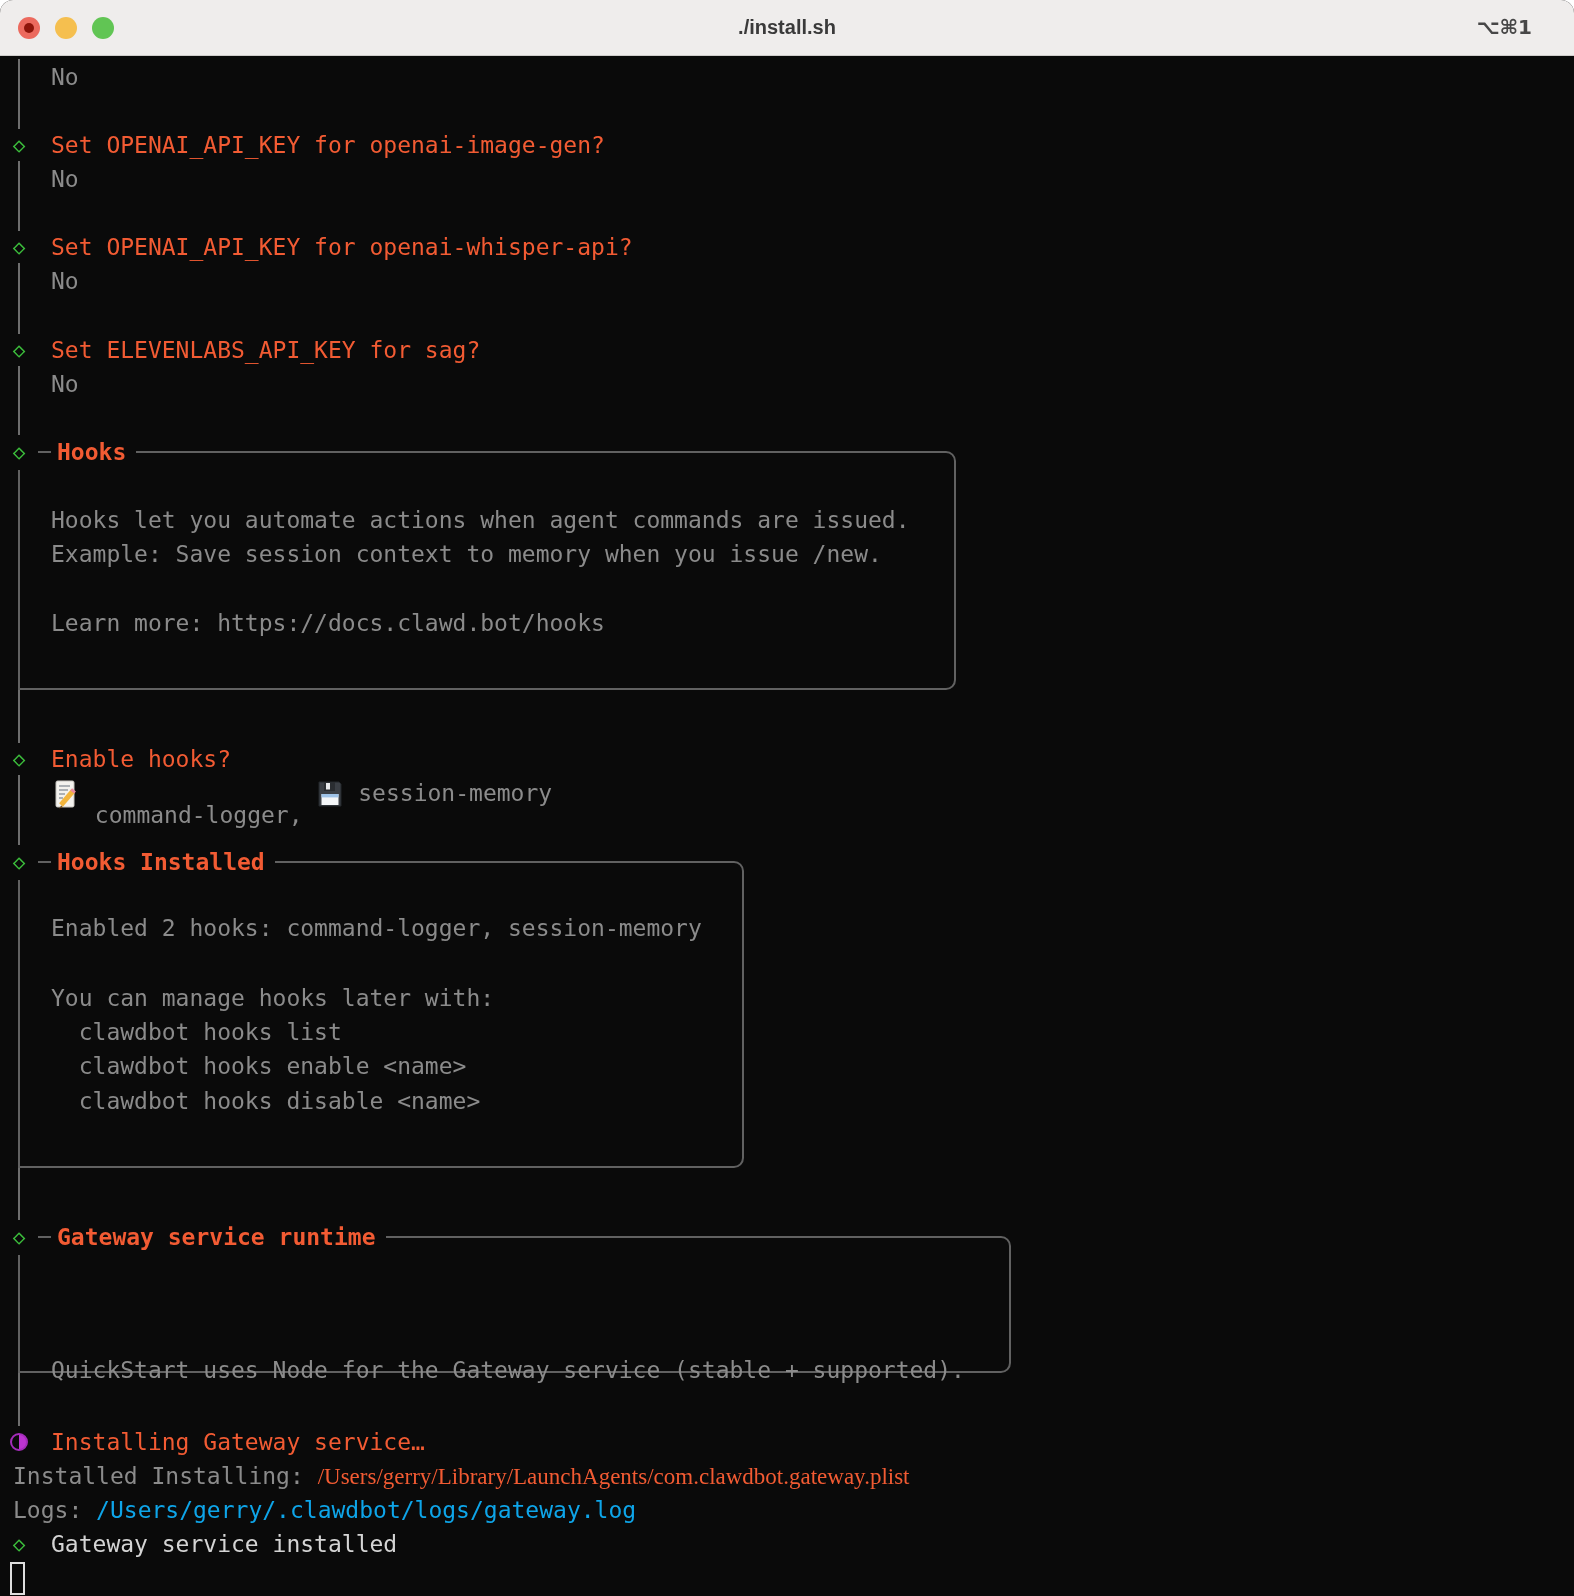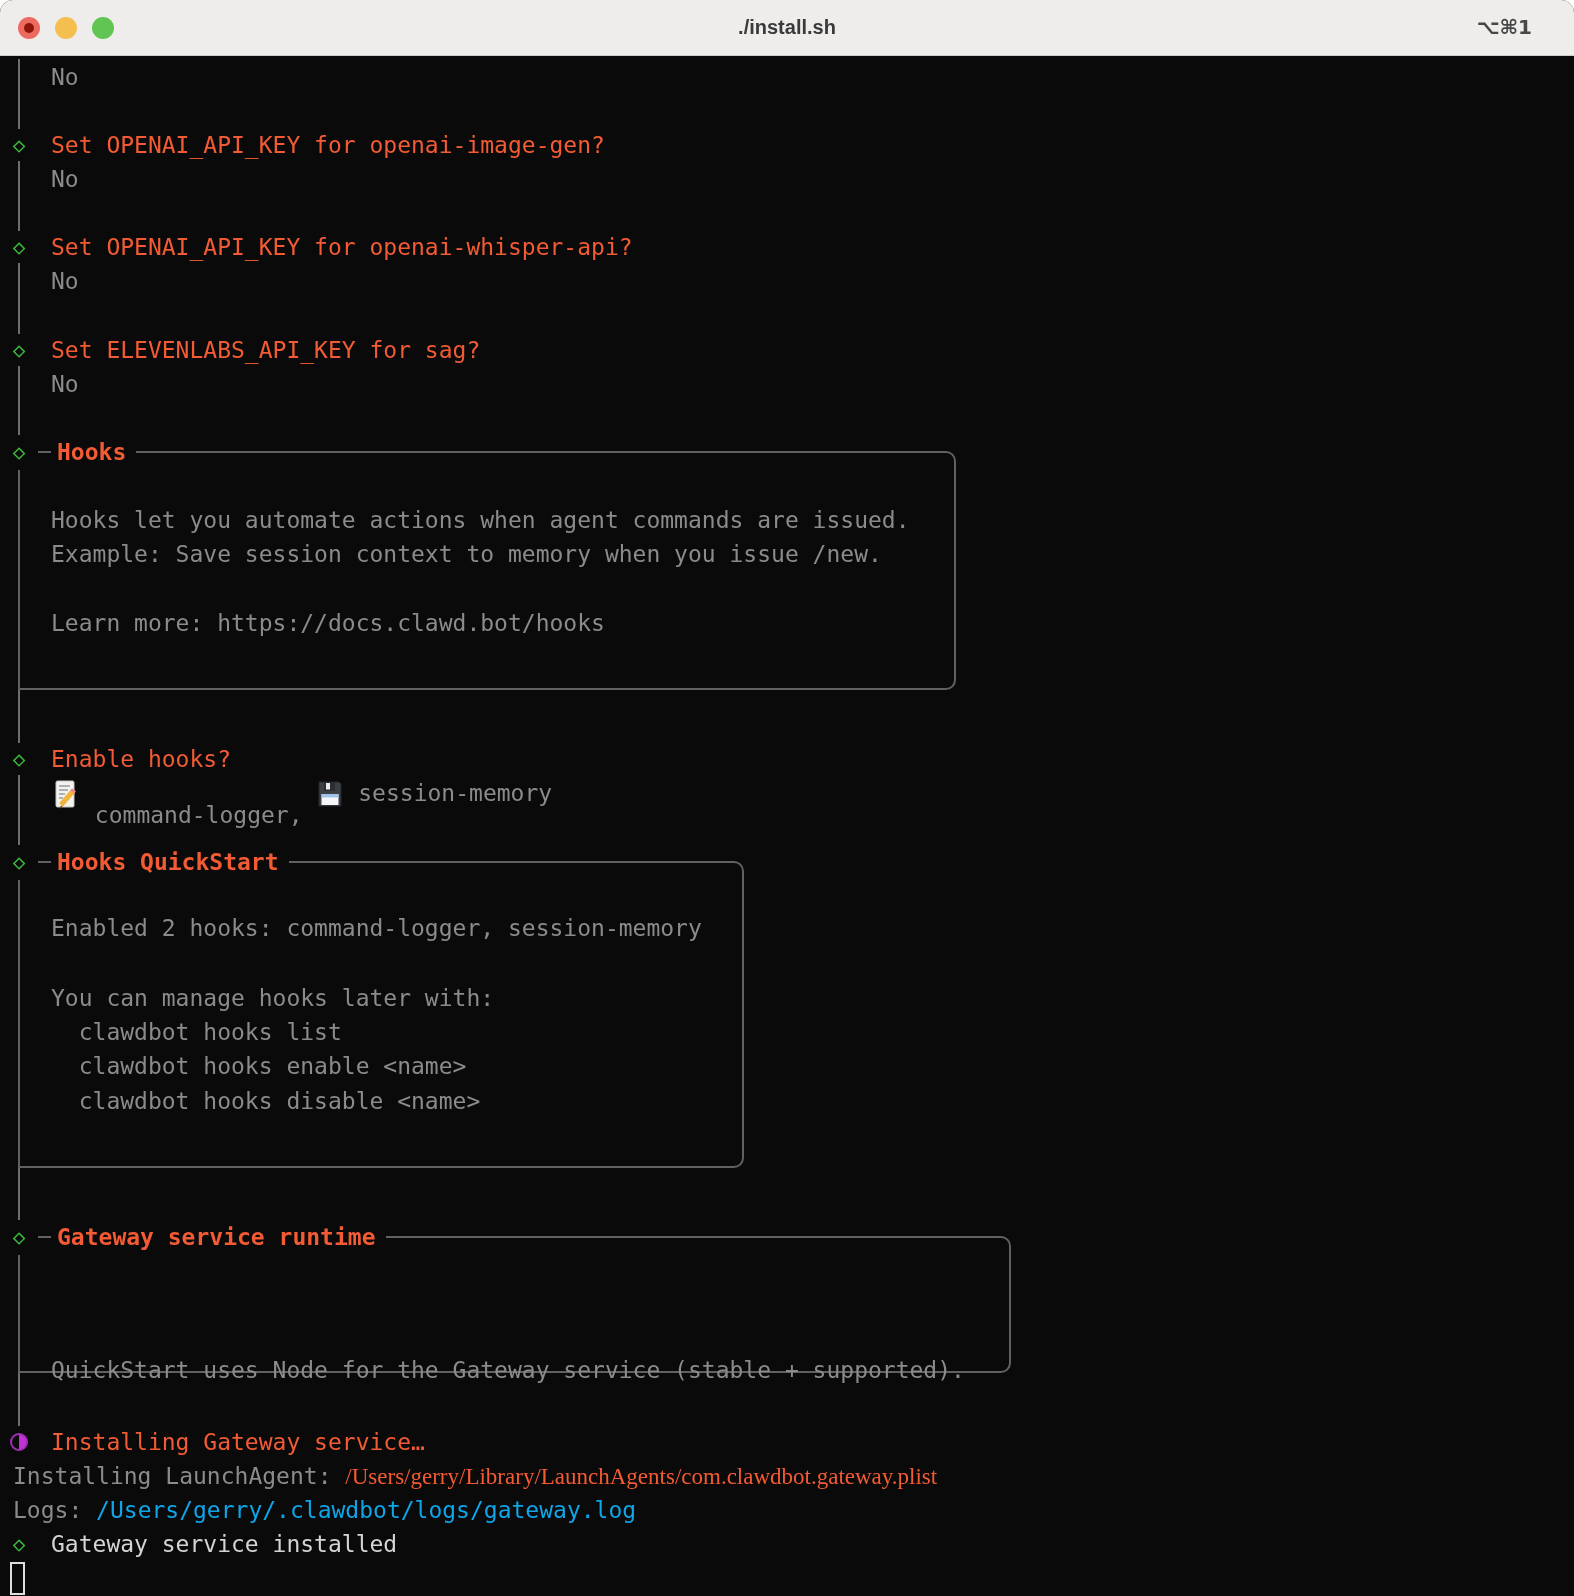--- a/index.html
+++ b/index.html
@@ -166,21 +166,21 @@
               <rect x="4.5" y="14" width="17" height="11" fill="#f4f6f8"></rect>
               <rect x="4.5" y="14" width="17" height="3.4" fill="#9fc3e8"></rect>
             </svg></span><span class="seg" style="color: rgb(139, 139, 139);"> session-memory</span></span>
       </div>
       <div class="rail" style="top: 753.46px; height: 36.13px;"></div>
       <div class="trow" style="top: 754.46px;"></div>
       <div class="trow" style="top: 788.59px;">
         <span class="gutter masked">
           <span class="diamond">◇</span>
         </span>
-        <span class="content boxtitle" style="margin-left: 51px;"><span class="seg b" style="color: rgb(242, 91, 51);">Hooks QuickStart</span></span>
+        <span class="content boxtitle" style="margin-left: 51px;"><span class="seg b" style="color: rgb(242, 91, 51);">Hooks Installed</span></span>
       </div>
       <div class="trow" style="top: 822.72px;"></div>
       <div class="trow" style="top: 855px;">
         <span class="content" style="margin-left: 51px;"><span class="seg" style="color: rgb(139, 139, 139);">Enabled 2 hooks: command-logger, session-memory</span></span>
       </div>
       <div class="trow" style="top: 890.98px;"></div>
       <div class="trow" style="top: 925.11px;">
         <span class="content" style="margin-left: 51px;"><span class="seg" style="color: rgb(139, 139, 139);">You can manage hooks later with:</span></span>
       </div>
       <div class="trow" style="top: 959.24px;">
@@ -210,21 +210,21 @@
       <div class="trow" style="top: 1300.54px;"></div>
       <div class="rail" style="top: 1316.61px; height: 53.195px;"></div>
       <div class="trow" style="top: 1334.67px;"></div>
       <div class="trow" style="top: 1368.8px;">
         <span class="gutter">
           <span class="spinner"></span>
         </span>
         <span class="content" style="margin-left: 51px;"><span class="seg" style="color: rgb(242, 91, 51);">Installing Gateway service…</span></span>
       </div>
       <div class="trow" style="top: 1402.93px;">
-        <span class="content" style="margin-left: 13px;"><span class="seg" style="color: rgb(139, 139, 139);">Installing LaunchAgent: </span><span class="seg" style="color: rgb(242, 91, 51); font-family: Liberation Serif, serif;">/Users/gerry/Library/LaunchAgents/com.clawdbot.gateway.plist</span></span>
+        <span class="content" style="margin-left: 13px;"><span class="seg" style="color: rgb(139, 139, 139);">Installed Installing: </span><span class="seg" style="color: rgb(242, 91, 51); font-family: Liberation Serif, serif;">/Users/gerry/Library/LaunchAgents/com.clawdbot.gateway.plist</span></span>
       </div>
       <div class="trow" style="top: 1437.06px;">
         <span class="content" style="margin-left: 13px;"><span class="seg" style="color: rgb(139, 139, 139);">Logs: </span><span class="seg" style="color: #0ea5e9;">/Users/gerry/.clawdbot/logs/gateway.log</span></span>
       </div>
       <div class="trow" style="top: 1471.19px;">
         <span class="gutter">
           <span class="diamond">◇</span>
         </span>
         <span class="content" style="margin-left: 51px;"><span class="seg" style="color: rgb(212, 212, 212);">Gateway service installed</span></span>
       </div>

